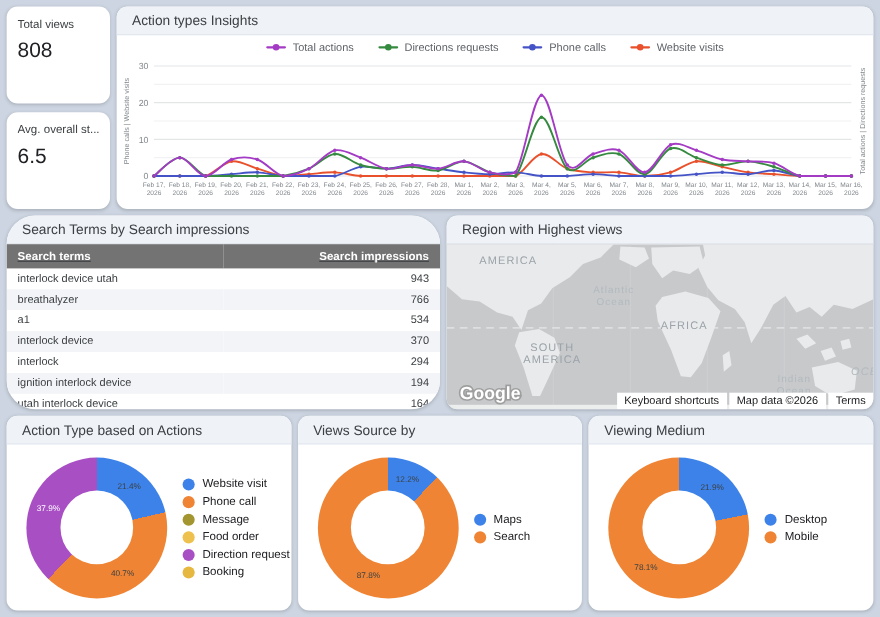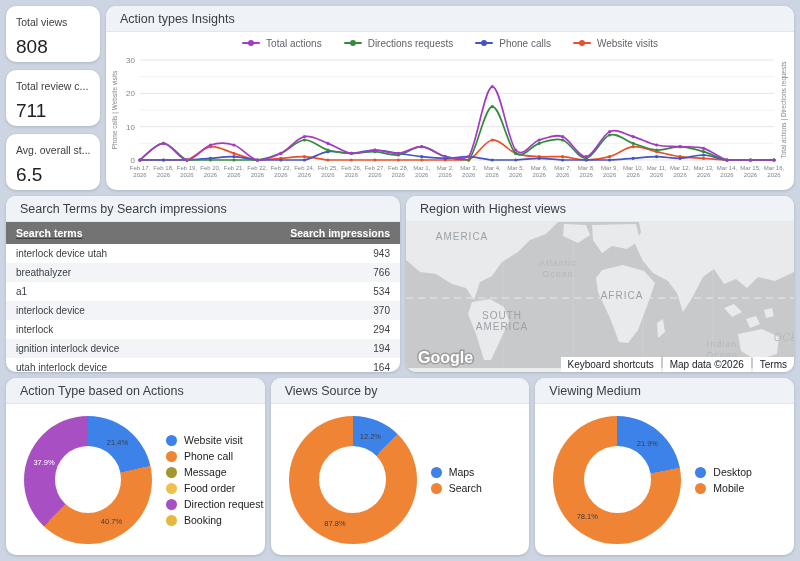--- a/index.html
+++ b/index.html
@@ -13,21 +13,21 @@
   .kpi-label{font-size:10.5px;color:#3c4043;margin-top:2px;white-space:nowrap;overflow:hidden;}
   .kpi-value{font-size:19px;color:#202124;margin-top:8px;}
   .card-header{height:26px;background:#eff3f8;border-bottom:1px solid #e2e7ee;display:flex;align-items:center;padding:0 14px;box-sizing:border-box;flex:none;}
   .card-title{font-size:12.5px;color:#3c4043;white-space:nowrap;}
   .chart-card{flex:1;display:flex;flex-direction:column;}
   .legend{height:22px;display:flex;align-items:center;justify-content:center;gap:22px;font-size:10px;color:#5f6368;flex:none;}
   .litem{display:flex;align-items:center;justify-content:flex-end;}
   .lseg{display:inline-block;width:18px;height:2px;border-radius:1px;position:relative;margin-right:6px;}
   .ldot{position:absolute;width:6px;height:6px;border-radius:50%;left:6px;top:-2px;}
   #line-chart{margin:0 4px;}
-  .table-card{width:394px;flex:none;}
+  .table-card{width:394px;flex:none;border-radius:26px;}
   .search-table{width:100%;border-collapse:collapse;font-size:10px;color:#3c4043;table-layout:fixed;}
   .search-table thead th{color:#fff;font-weight:700;font-size:10.5px;text-align:left;padding:5px 10px;}
   .search-table th:last-child,.search-table td:last-child{text-align:right;}
   .search-table tbody td{padding:4px 10px;white-space:nowrap;overflow:hidden;}
   .search-table tbody tr:nth-child(even){background:#f3f4f7;}
   .map-card{width:388px;flex:none;display:flex;flex-direction:column;}
   .map-wrap{position:relative;flex:1;}
   .map-wrap svg{display:block;}
   .map-footer{position:absolute;right:0;bottom:0;display:flex;gap:2px;font-size:10px;color:#202124;}
   .map-footer span{background:#fff;padding:2px 7px;}
@@ -43,24 +43,20 @@
 </head>
 <body>
 
 <div class="page" style="background: rgb(204, 213, 225);">
 
   <div class="row r1">
     <div class="kpis">
       <div class="card kpi">
         <div class="kpi-label">Total views</div>
         <div class="kpi-value">808</div>
-      </div>
-      <div class="card kpi">
-        <div class="kpi-label">Total review c...</div>
-        <div class="kpi-value">711</div>
       </div>
       <div class="card kpi">
         <div class="kpi-label">Avg. overall st...</div>
         <div class="kpi-value">6.5</div>
       </div>
     </div>
 
     <div class="card chart-card">
       <div class="card-header">
         <span class="card-title">Action types Insights</span>

